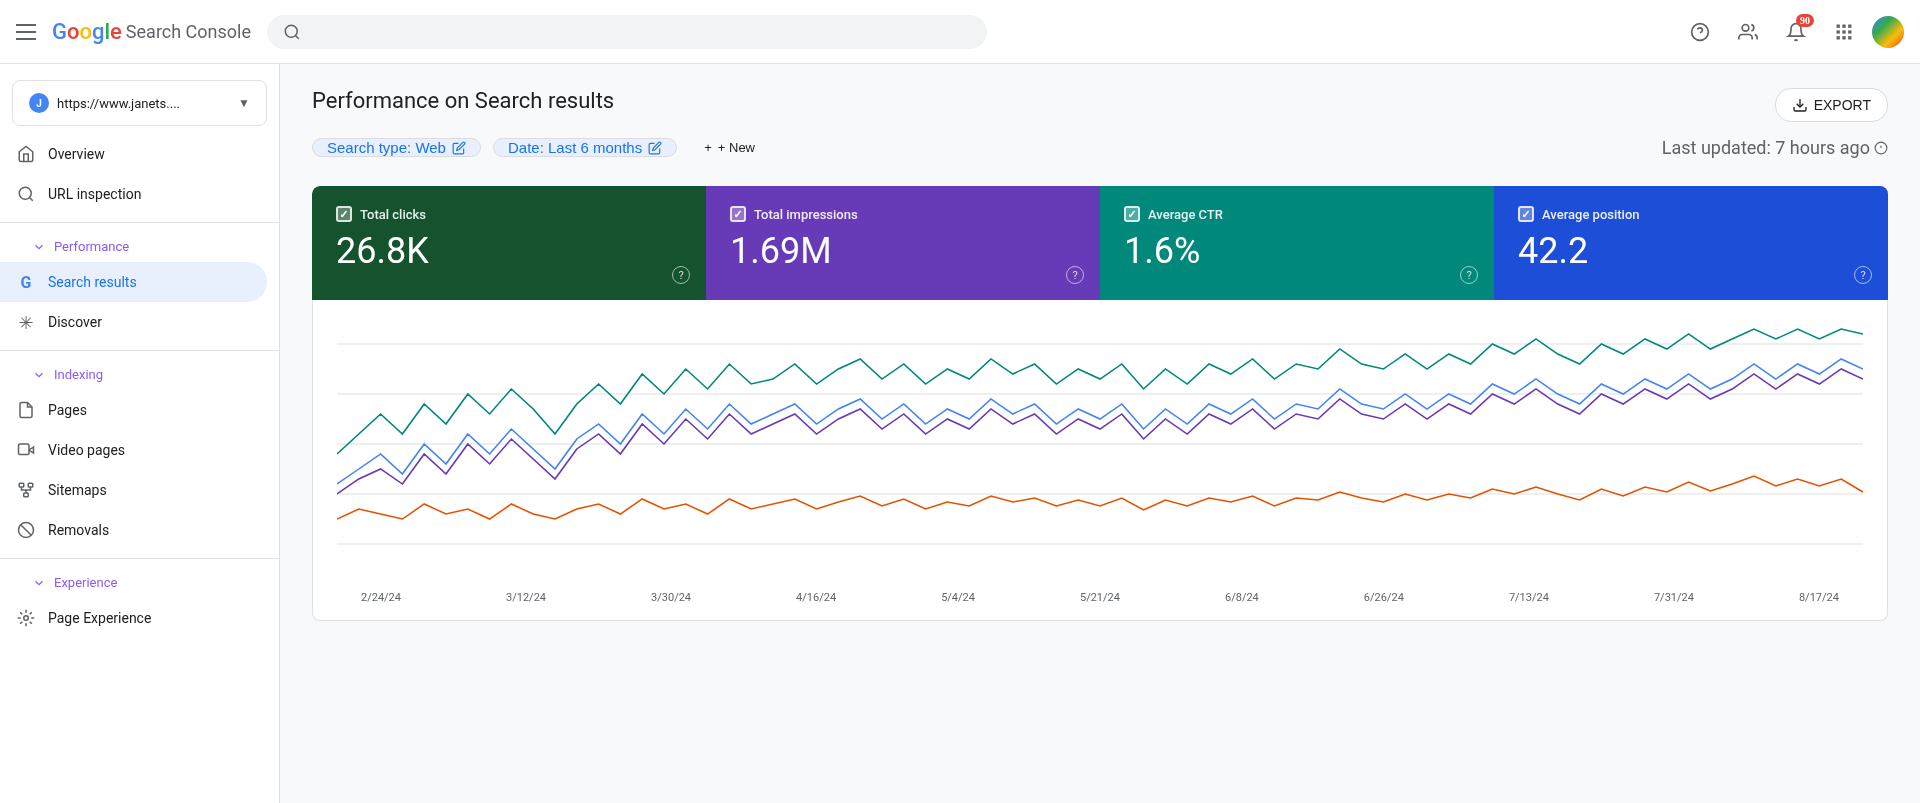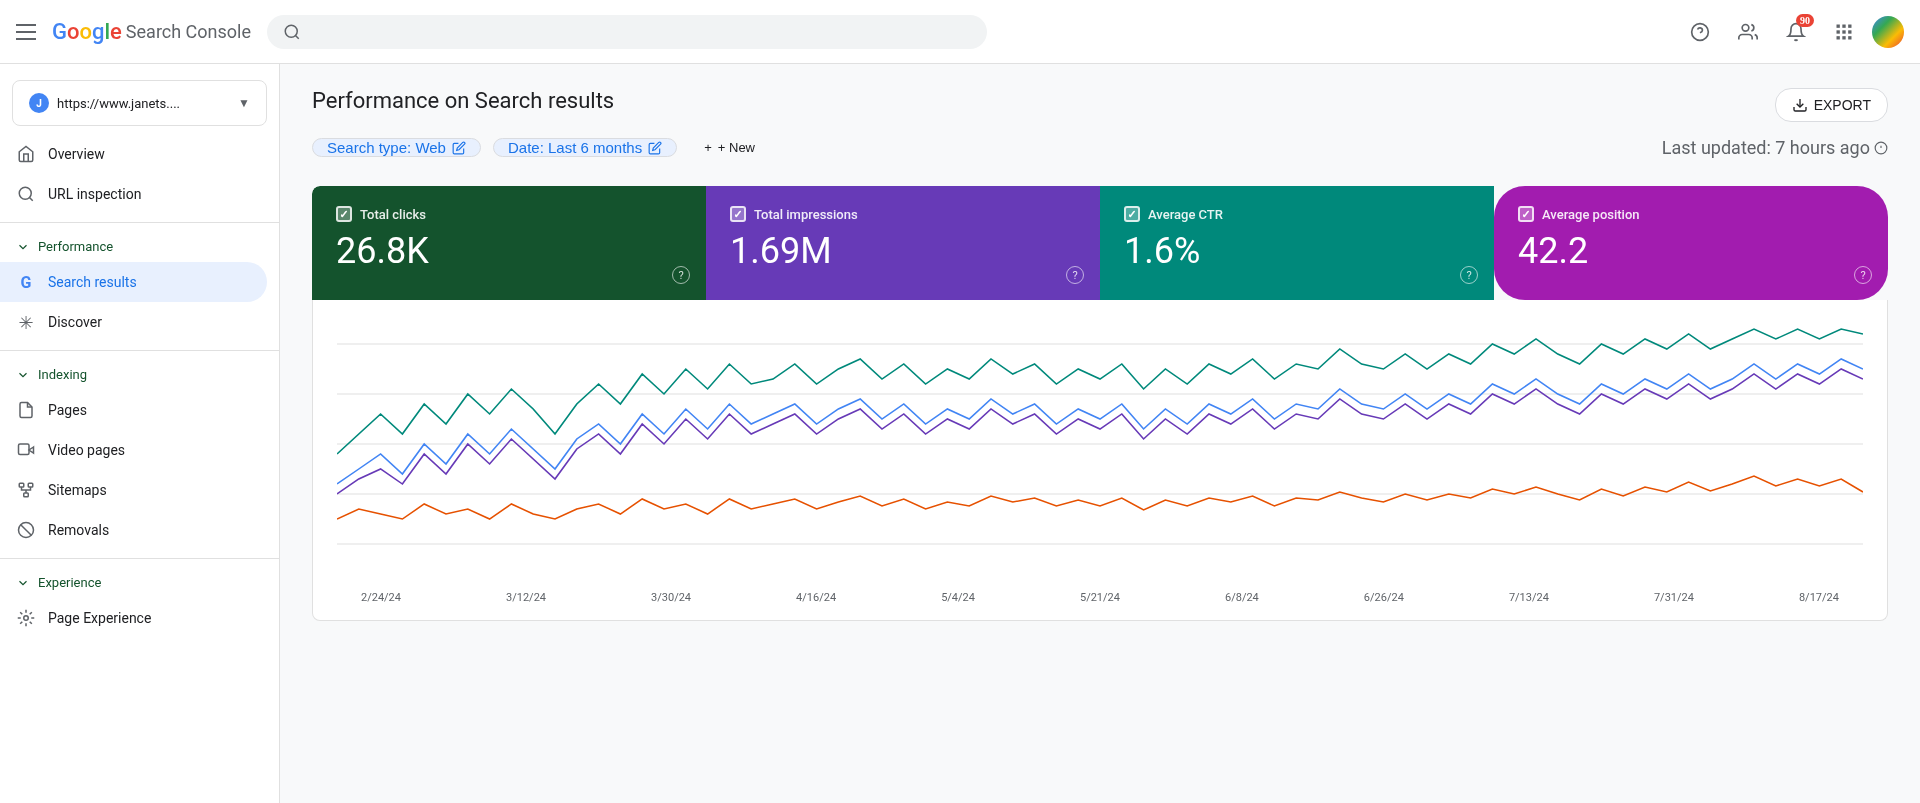--- a/index.html
+++ b/index.html
@@ -59,22 +59,22 @@
     .chevron-down { color: #5f6368; font-size: 12px; }
     .nav-item {
       display: flex; align-items: center; gap: 12px; padding: 10px 16px; cursor: pointer;
       border-radius: 0 24px 24px 0; margin-right: 12px; color: #202124; text-align: center;
     }
     .nav-item.active { background: #e8f0fe; color: #1a73e8; }
     .nav-icon { width: 20px; height: 20px; display: flex; align-items: center; justify-content: center; flex-shrink: 0; color: #5f6368; }
     .nav-item.active .nav-icon { color: #1a73e8; }
     .nav-label { font-size: 14px; }
     .nav-section {
-      display: flex; align-items: center; gap: 8px; padding: 8px 16px; cursor: pointer;
-      color: #14532d; font-size: 13px;
+      display: flex; align-items: center; gap: 8px; padding: 8px 32px; cursor: pointer;
+      color: #8b5cf6; font-size: 13px;
     }
     .nav-divider { height: 1px; background: #e0e0e0; margin: 8px 0; }
 
     
     .main-content { flex: 1; overflow-y: auto; padding: 24px 32px; background: #f8f9fa; }
     .page-title { font-size: 22px; font-weight: 400; color: #202124; margin-bottom: 20px; }
     .export-btn {
       display: flex; align-items: center; gap: 6px; padding: 8px 16px;
       border: 1px solid #dadce0; border-radius: 16px; background: #fff; cursor: pointer;
       font-size: 14px; color: #202124; float: right;
@@ -96,21 +96,21 @@
 
     
     .metric-cards { display: flex; margin-bottom: 0; border-radius: 8px 8px 0 0; overflow: hidden; }
     .metric-card {
       flex: 1; padding: 20px 24px; position: relative; cursor: pointer;
     }
     .metric-card:first-child { border-radius: 8px 0 0 0; }
     .metric-card.clicks { background: #14532d; }
     .metric-card.impressions { background: #673ab7; }
     .metric-card.ctr { background: #00897b; }
-    .metric-card.position { background: #a21caf; border-radius: 31px; }
+    .metric-card.position { background: #1d4ed8; }
     .metric-card-header { display: flex; align-items: center; gap: 8px; margin-bottom: 8px; }
     .metric-checkbox {
       width: 16px; height: 16px; border: 2px solid rgba(255,255,255,0.8); border-radius: 3px;
       background: rgba(255,255,255,0.3); display: flex; align-items: center; justify-content: center;
     }
     .metric-checkbox.checked::after { content: '✓'; color: white; font-size: 11px; font-weight: 700; }
     .metric-label { font-size: 13px; color: rgba(255,255,255,0.9); font-weight: 500; }
     .metric-value { font-size: 36px; font-weight: 400; color: white; margin-bottom: 8px; }
     .metric-help {
       position: absolute; bottom: 16px; right: 16px; width: 18px; height: 18px;

